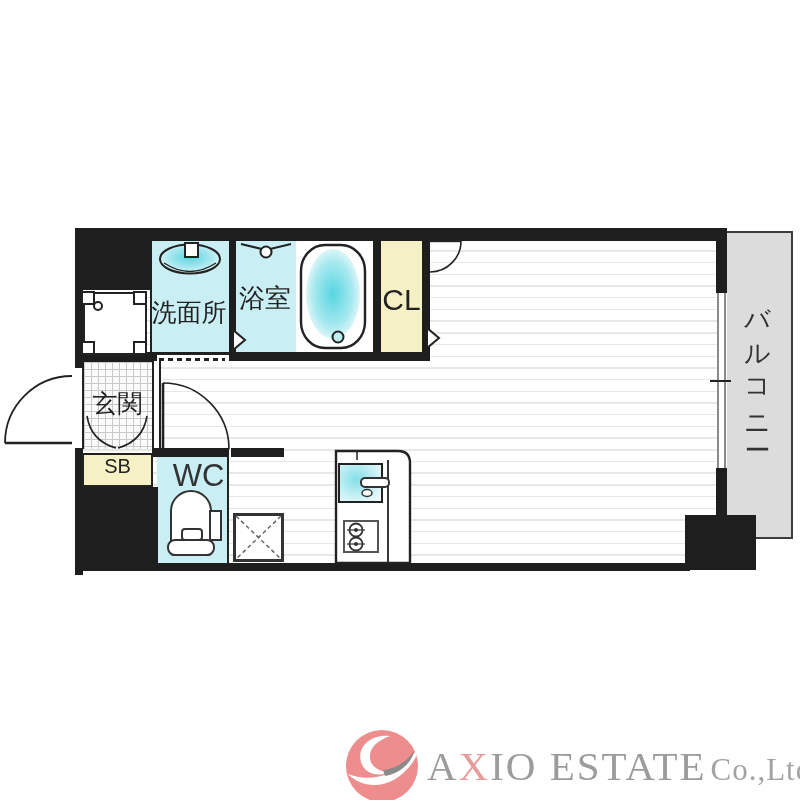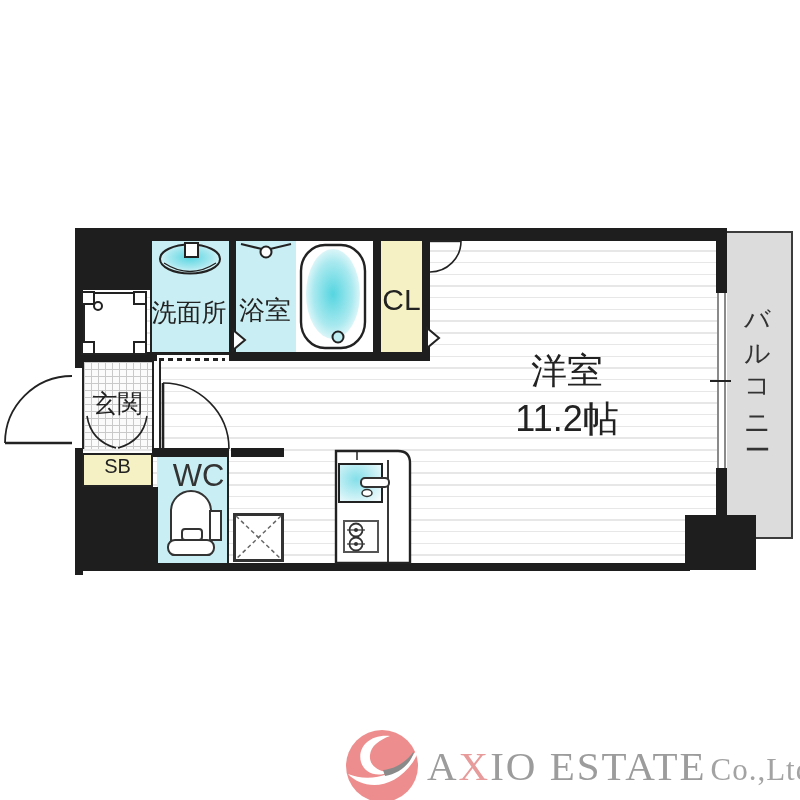--- a/index.html
+++ b/index.html
@@ -153,26 +153,22 @@
         <circle cx="356" cy="544" r="6.5" fill="#fff" stroke="#333" stroke-width="1.8"></circle>
         <circle cx="356" cy="530" r="2" fill="#333"></circle>
           <circle cx="356" cy="544" r="2" fill="#333"></circle>
         <line x1="347" y1="530" x2="365" y2="530" stroke="#333" stroke-width="1.2"></line>
         <line x1="347" y1="544" x2="365" y2="544" stroke="#333" stroke-width="1.2"></line>
       </g>
     </g>
   </svg>
 
   <div class="abs lbl" style="left:146px;top:298px;width:86px;font-size:25px;">洗面所</div>
-  <div class="abs lbl" style="left:234px;top:296px;width:62px;font-size:26px;">浴室</div>
+  <div class="abs lbl" style="left:234px;top:284px;width:62px;font-size:26px;">浴室</div>
   <div class="abs lbl" style="left:379px;top:283px;width:45px;font-size:30px;">CL</div>
-  <div class="abs lbl" style="left:467px;top:347px;width:200px;font-size:36px;line-height:48px;">
-    <div>洋室</div>
-    <div>11.2帖</div>
-  </div>
   <div class="abs lbl vert" style="left:742px;top:262px;height:210px;font-size:26px;letter-spacing:7px;color:#333;">バルコニー</div>
   <div class="abs lbl" style="left:84px;top:389px;width:67px;font-size:25px;">玄関</div>
   <div class="abs lbl" style="left:82px;top:455px;width:71px;font-size:20px;">SB</div>
   <div class="abs lbl" style="left:157px;top:458px;width:83px;font-size:31px;color:#333;">WC</div>
 
   <svg class="brand" style="left:344px;top:728px;" width="78" height="72" viewBox="344 728 78 72">
     <circle cx="382" cy="766" r="36" fill="#ee8d8d"></circle>
     <path d="M390 736 C369 734 357 748 361 762 C364 773 378 778 388 772 C376 771 369 764 370 755 C371 746 379 740 390 736 Z" fill="#fff"></path>
     <path d="M348 774 C362 789 392 792 413 762 C417 756 418 751 418 747 C403 776 370 783 348 774 Z" fill="#fff"></path>
     <path d="M383 770 C396 769 407 761 414 751 C412 763 399 774 385 776 Z" fill="#8a8a8a"></path>

